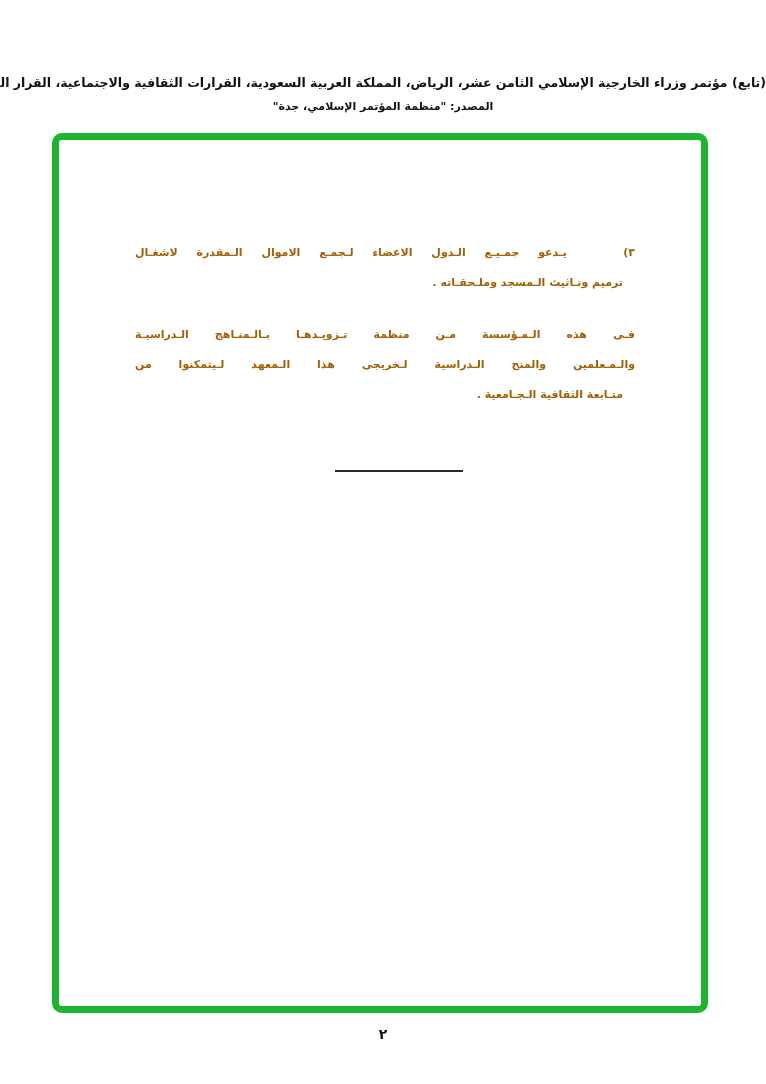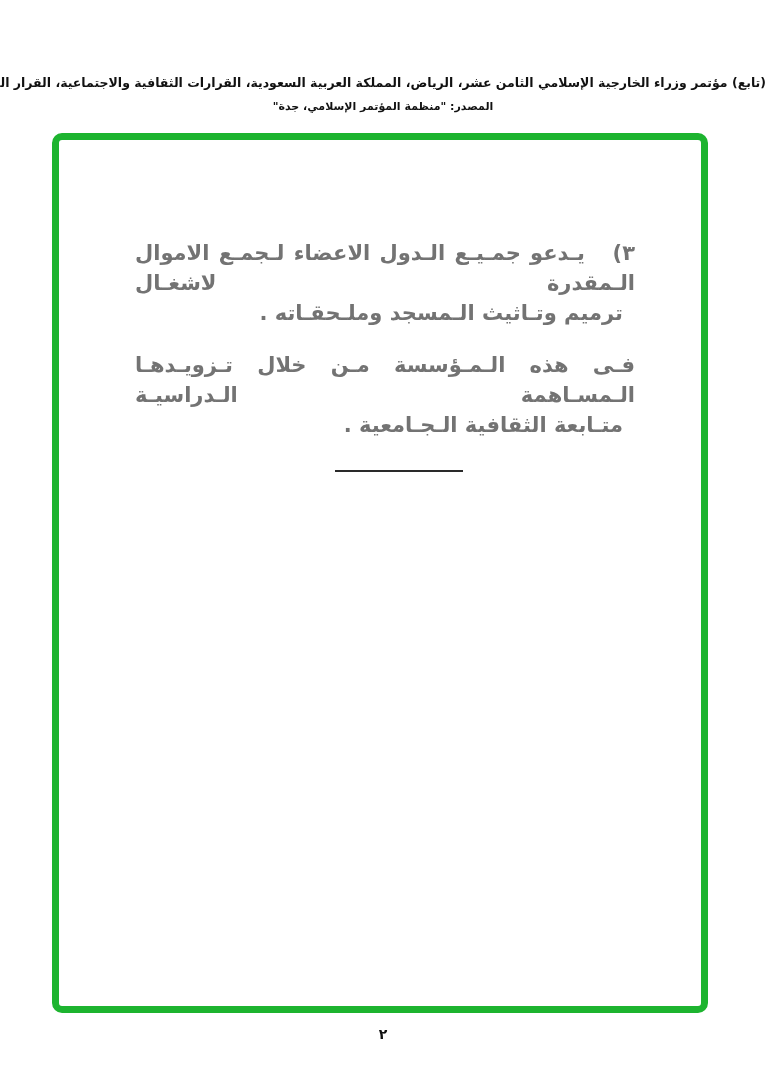--- a/index.html
+++ b/index.html
@@ -47,23 +47,23 @@
     border-radius: 10px;
     background: #ffffff;
   }
   .text-block {
     position: absolute;
     top: 98px;
     right: 66px;
     width: 500px;
     direction: rtl;
     unicode-bidi: plaintext;
-    font-size: 21px;
+    font-size: 11px;
     font-weight: bold;
-    color: #737373;
+    color: #a16207;
     line-height: 30px;
   }
   .para { margin: 0; }
   .para + .para { margin-top: 22px; }
   .line { display: block; direction: rtl; }
   .line.j {
     text-align: justify;
     text-align-last: justify;
   }
   .line.s { text-align: right; }
@@ -100,21 +100,22 @@
   <div class="doc-frame">
 
     <div class="text-block">
 
       <div class="para">
         <span class="line j">٣)&nbsp;&nbsp; يـدعو جمـيـع الـدول الاعضاء لـجمـع الاموال الـمقدرة لاشغـال</span>
         <span class="line s cont">ترميم وتـاثيث الـمسجد وملـحقـاته .</span>
       </div>
 
       <div class="para">
-        <span class="line j">فـى هذه الـمـؤسسة مـن خلال تـزويـدهـا الـمسـاهمة الـدراسيـة</span>
+        <span class="line j">فـى هذه الـمـؤسسة مـن منظمة تـزويـدهـا بـالـمنـاهج الـدراسيـة</span>
+        <span class="line j">والـمـعلمين والمنح الـدراسية لـخريجى هذا الـمعهد لـيتمكنوا من</span>
         <span class="line s cont">متـابعة الثقافية الـجـامعية .</span>
       </div>
 
     </div>
 
     <div class="separator"></div>
 
   </div>
 
   <div class="page-number">٢</div>

